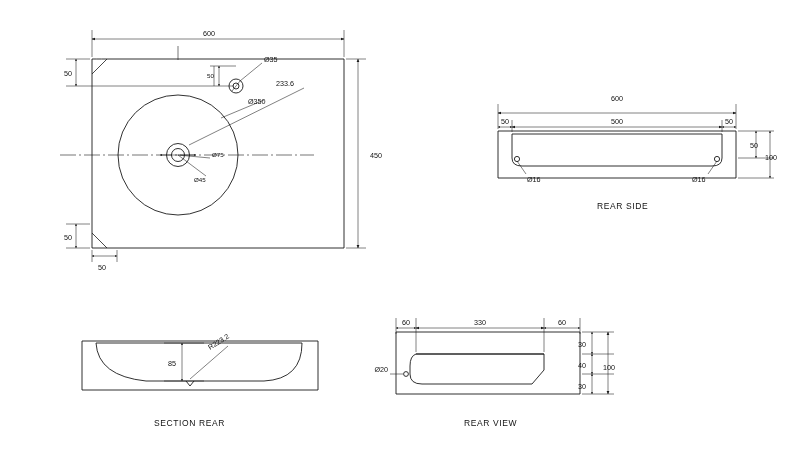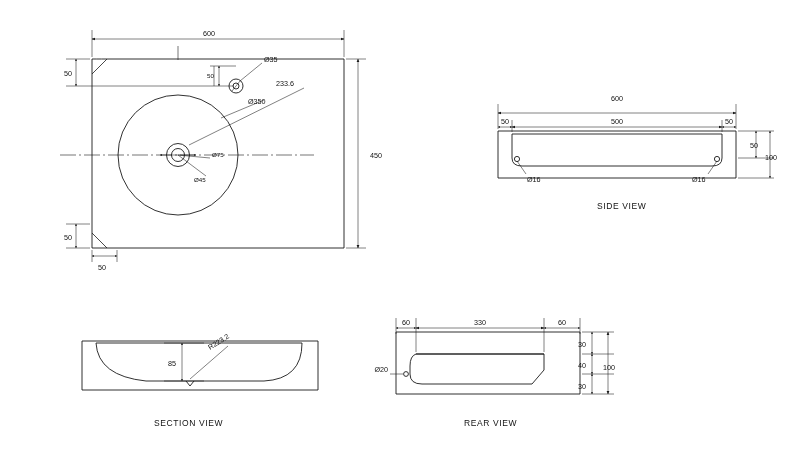--- a/index.html
+++ b/index.html
@@ -237,17 +237,17 @@
       <text class="dim" x="466" y="325" text-anchor="middle">330</text>
       <text class="dim" x="548" y="325" text-anchor="middle">60</text>
       <text class="dim" x="572" y="347" text-anchor="end">30</text>
       <text class="dim" x="572" y="368" text-anchor="end">40</text>
       <text class="dim" x="572" y="389" text-anchor="end">30</text>
       <text class="dim" x="589" y="370">100</text>
       <text class="dim" x="374" y="372" text-anchor="end">Ø20</text>
     </g>
   </svg>
 
-  <div class="view-caption" id="caption-rear">SIDE VIEW</div>
-  <div class="view-caption" id="caption-section">SECTION VIEW</div>
+  <div class="view-caption" id="caption-rear">REAR SIDE</div>
+  <div class="view-caption" id="caption-section">SECTION REAR</div>
   <div class="view-caption" id="caption-side">REAR VIEW</div>
 
 </div>
 
 </body></html>

